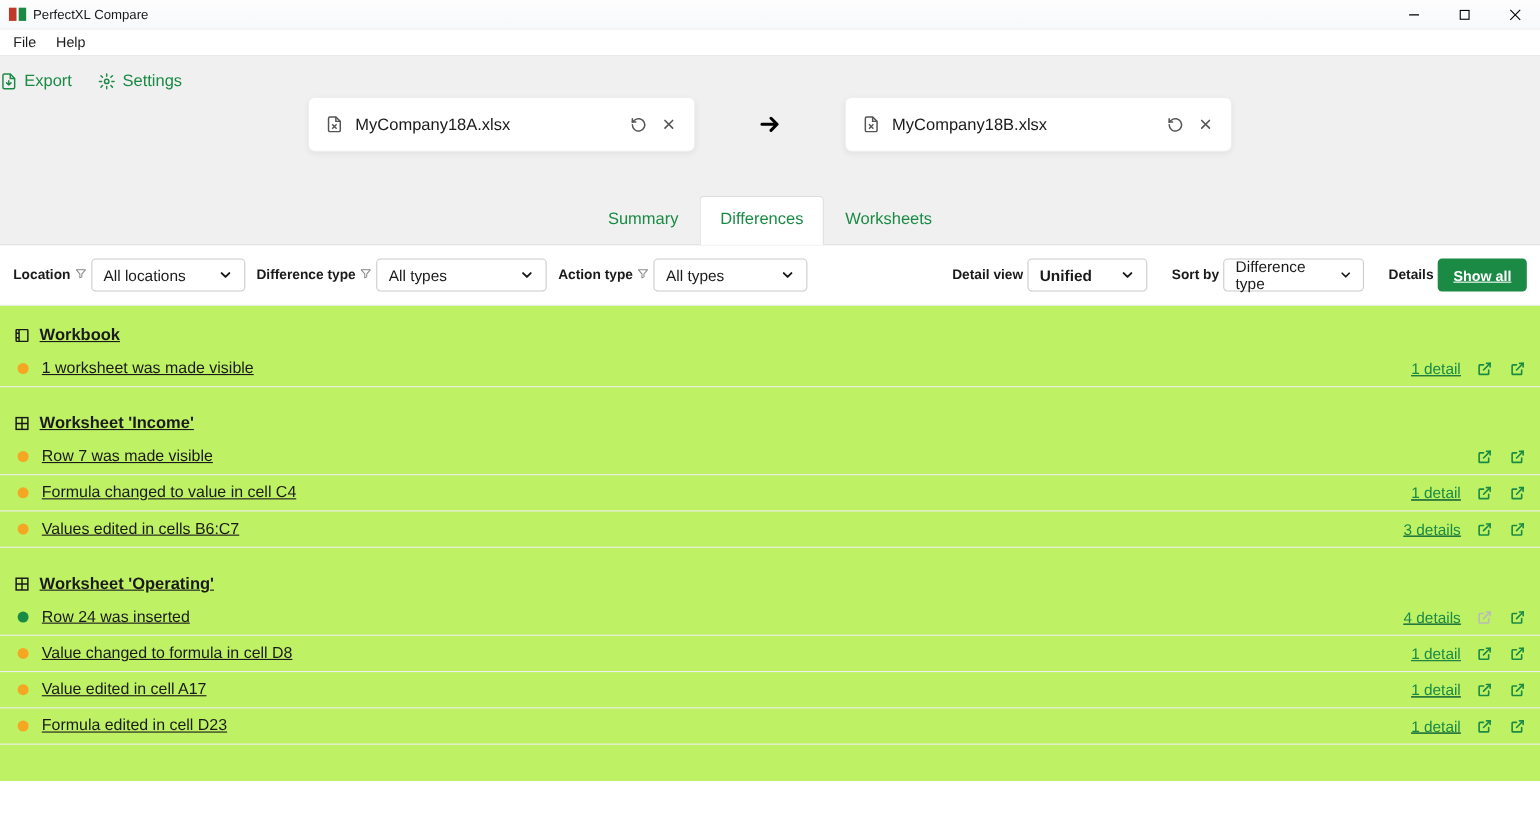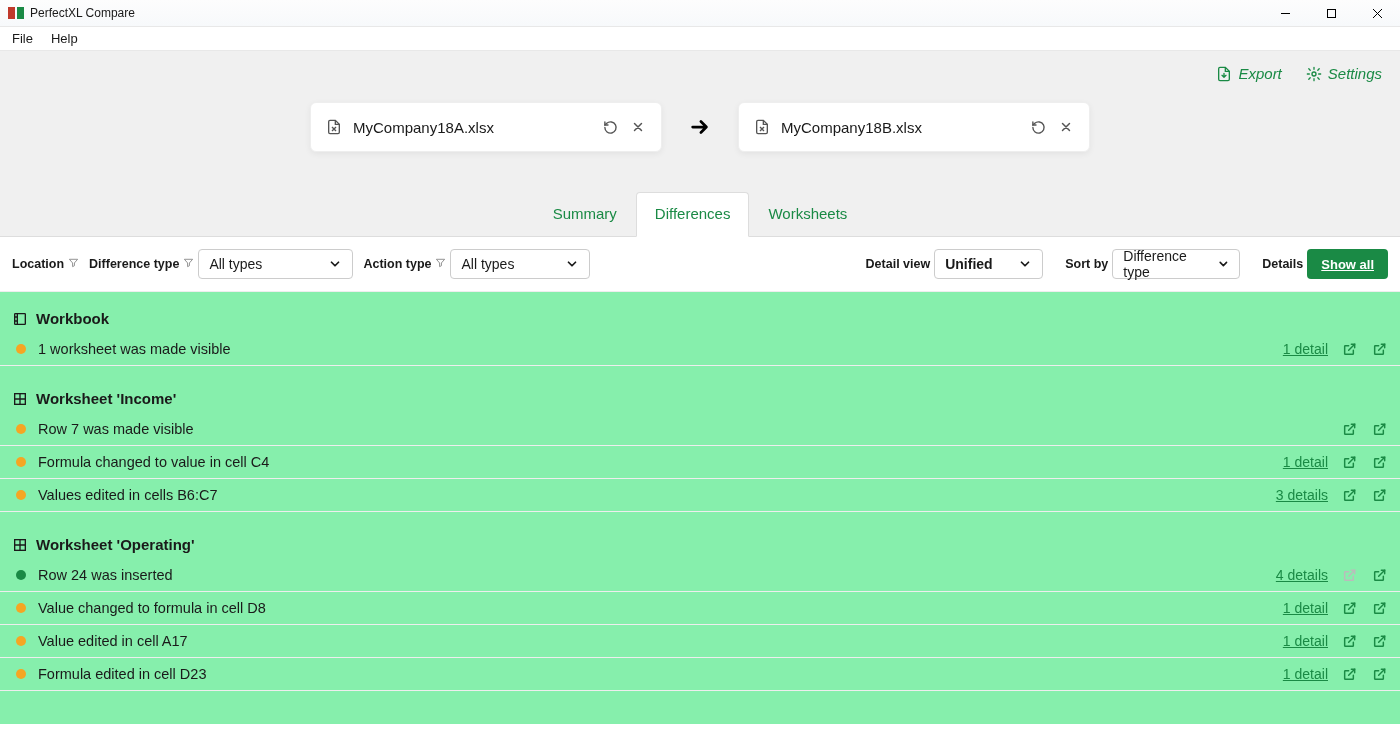--- a/index.html
+++ b/index.html
@@ -13,24 +13,24 @@
   .win-controls { display: flex; }
   .win-btn { width: 46px; height: 27px; display: flex; align-items: center; justify-content: center; font-size: 12px; }
   .win-btn svg { display:block; }
   
   
   .menubar { height: 24px; display: flex; align-items: center; gap: 2px; padding: 0 4px; border-bottom: 1px solid #e8e8e8; background:#fff;}
   .menu-item { padding: 2px 8px; font-size: 13px; }
   
   
   .header-region { background: #f0f0f0; padding: 0 0 0 0; border-bottom: 0; }
-  .top-actions { display: flex; justify-content: flex-end; padding: 14px 18px 20px 0; gap: 24px; font-style: italic; }
+  .top-actions { display: flex; padding: 14px 18px 6px 0; gap: 24px; }
   .top-action { display: flex; align-items: center; gap: 6px; color: #1a8a45; font-size: 15px; }
   
-  .file-compare { display: flex; justify-content: center; align-items: center; gap: 16px; padding: 0 0 40px 0; }
+  .file-compare { display: flex; justify-content: center; align-items: center; gap: 46px; padding: 0 0 40px 0; }
   .file-card { width: 352px; height: 50px; background: #fff; border: 1px solid #eee; border-radius: 6px; box-shadow: 0 2px 6px rgba(0,0,0,0.06); display: flex; align-items: center; padding: 0 14px; gap: 10px; }
   .file-name { flex: 1; font-size: 15px; }
   .card-icon { width:18px; height:18px; display:flex; align-items:center; justify-content:center; color:#555;}
   .arrow-between { width: 44px; display:flex; justify-content:center; }
   
   
   .tabs { display: flex; justify-content: center; gap: 0; margin-top:-1px;}
   .tab { padding: 12px 18px 14px 18px; font-size: 15px; color: #1a8a45; border: 1px solid transparent; border-bottom:none; position:relative; top:1px;}
   .tab.active { background: #fff; border: 1px solid #ddd; border-bottom: 1px solid #fff; border-radius: 4px 4px 0 0; }
   
@@ -41,21 +41,21 @@
   .filter-group { display:flex; flex-direction:row; gap:4px; }
   .filter-label { font-size: 12.5px; font-weight:600; display:flex; align-items:center; gap:4px;}
   .filter-label .funnel { color:#888; }
   .select { height: 30px; border: 1px solid #ccc; border-radius: 4px; background:#fff; display:flex; align-items:center; padding: 0 10px; gap:8px; justify-content:space-between; font-size:14px;}
   .select.w140 { width:140px; }
   .select.w155 { width:155px; }
   .select.w109 { width:109px;font-weight:bold; }
   .show-all-btn { height:30px; background:#1a8a45; color:#fff; border:none; border-radius:4px; padding: 0 14px; font-size:13px; font-weight:600; display:flex; align-items:center;text-decoration:underline;}
   
   
-  .results { overflow-y:auto; height: calc(743px - 27px - 24px - 260px); background:#86efac;}
+  .results { overflow-y:auto; height: calc(743px - 27px - 24px - 260px); background:#bef264;text-decoration:underline;}
   .section-header { display:flex; align-items:center; gap:8px; padding: 24px 12px 6px 12px; font-size:15px; font-weight:600;}
   .section-header:first-child { padding-top:18px;}
   .row { display:flex; align-items:center; padding: 8px 12px; border-bottom:1px solid #eee; gap:12px; font-size:14.5px;}
   .row:last-of-type { }
   .dot { width:10px; height:10px; border-radius:50%; flex-shrink:0; margin-left:4px;}
   .dot.orange { background:#f5a623; }
   .dot.green { background:#1a8a45; }
   .row-text { flex:1; }
   .row-actions { display:flex; align-items:center; gap:14px; }
   .details-link { color:#1a8a45; text-decoration:underline; font-size:14px;}
@@ -226,20 +226,26 @@
 
 <div class="filter-bar">
   <div class="filter-left">
     <div class="filter-group">
       <div class="filter-label">
         <span>Location</span>
         <span class="funnel"><svg width="11" height="11">
               <use href="#i-funnel"></use>
             </svg></span>
       </div>
+      <div class="select w140">
+        <span>All locations</span>
+        <svg class="chev-down">
+            <use href="#i-chev-down"></use>
+          </svg>
+      </div>
     </div>
     <div class="filter-group">
       <div class="filter-label">
         <span>Difference type</span>
         <span class="funnel"><svg width="11" height="11">
               <use href="#i-funnel"></use>
             </svg></span>
       </div>
       <div class="select w155">
         <span>All types</span>

